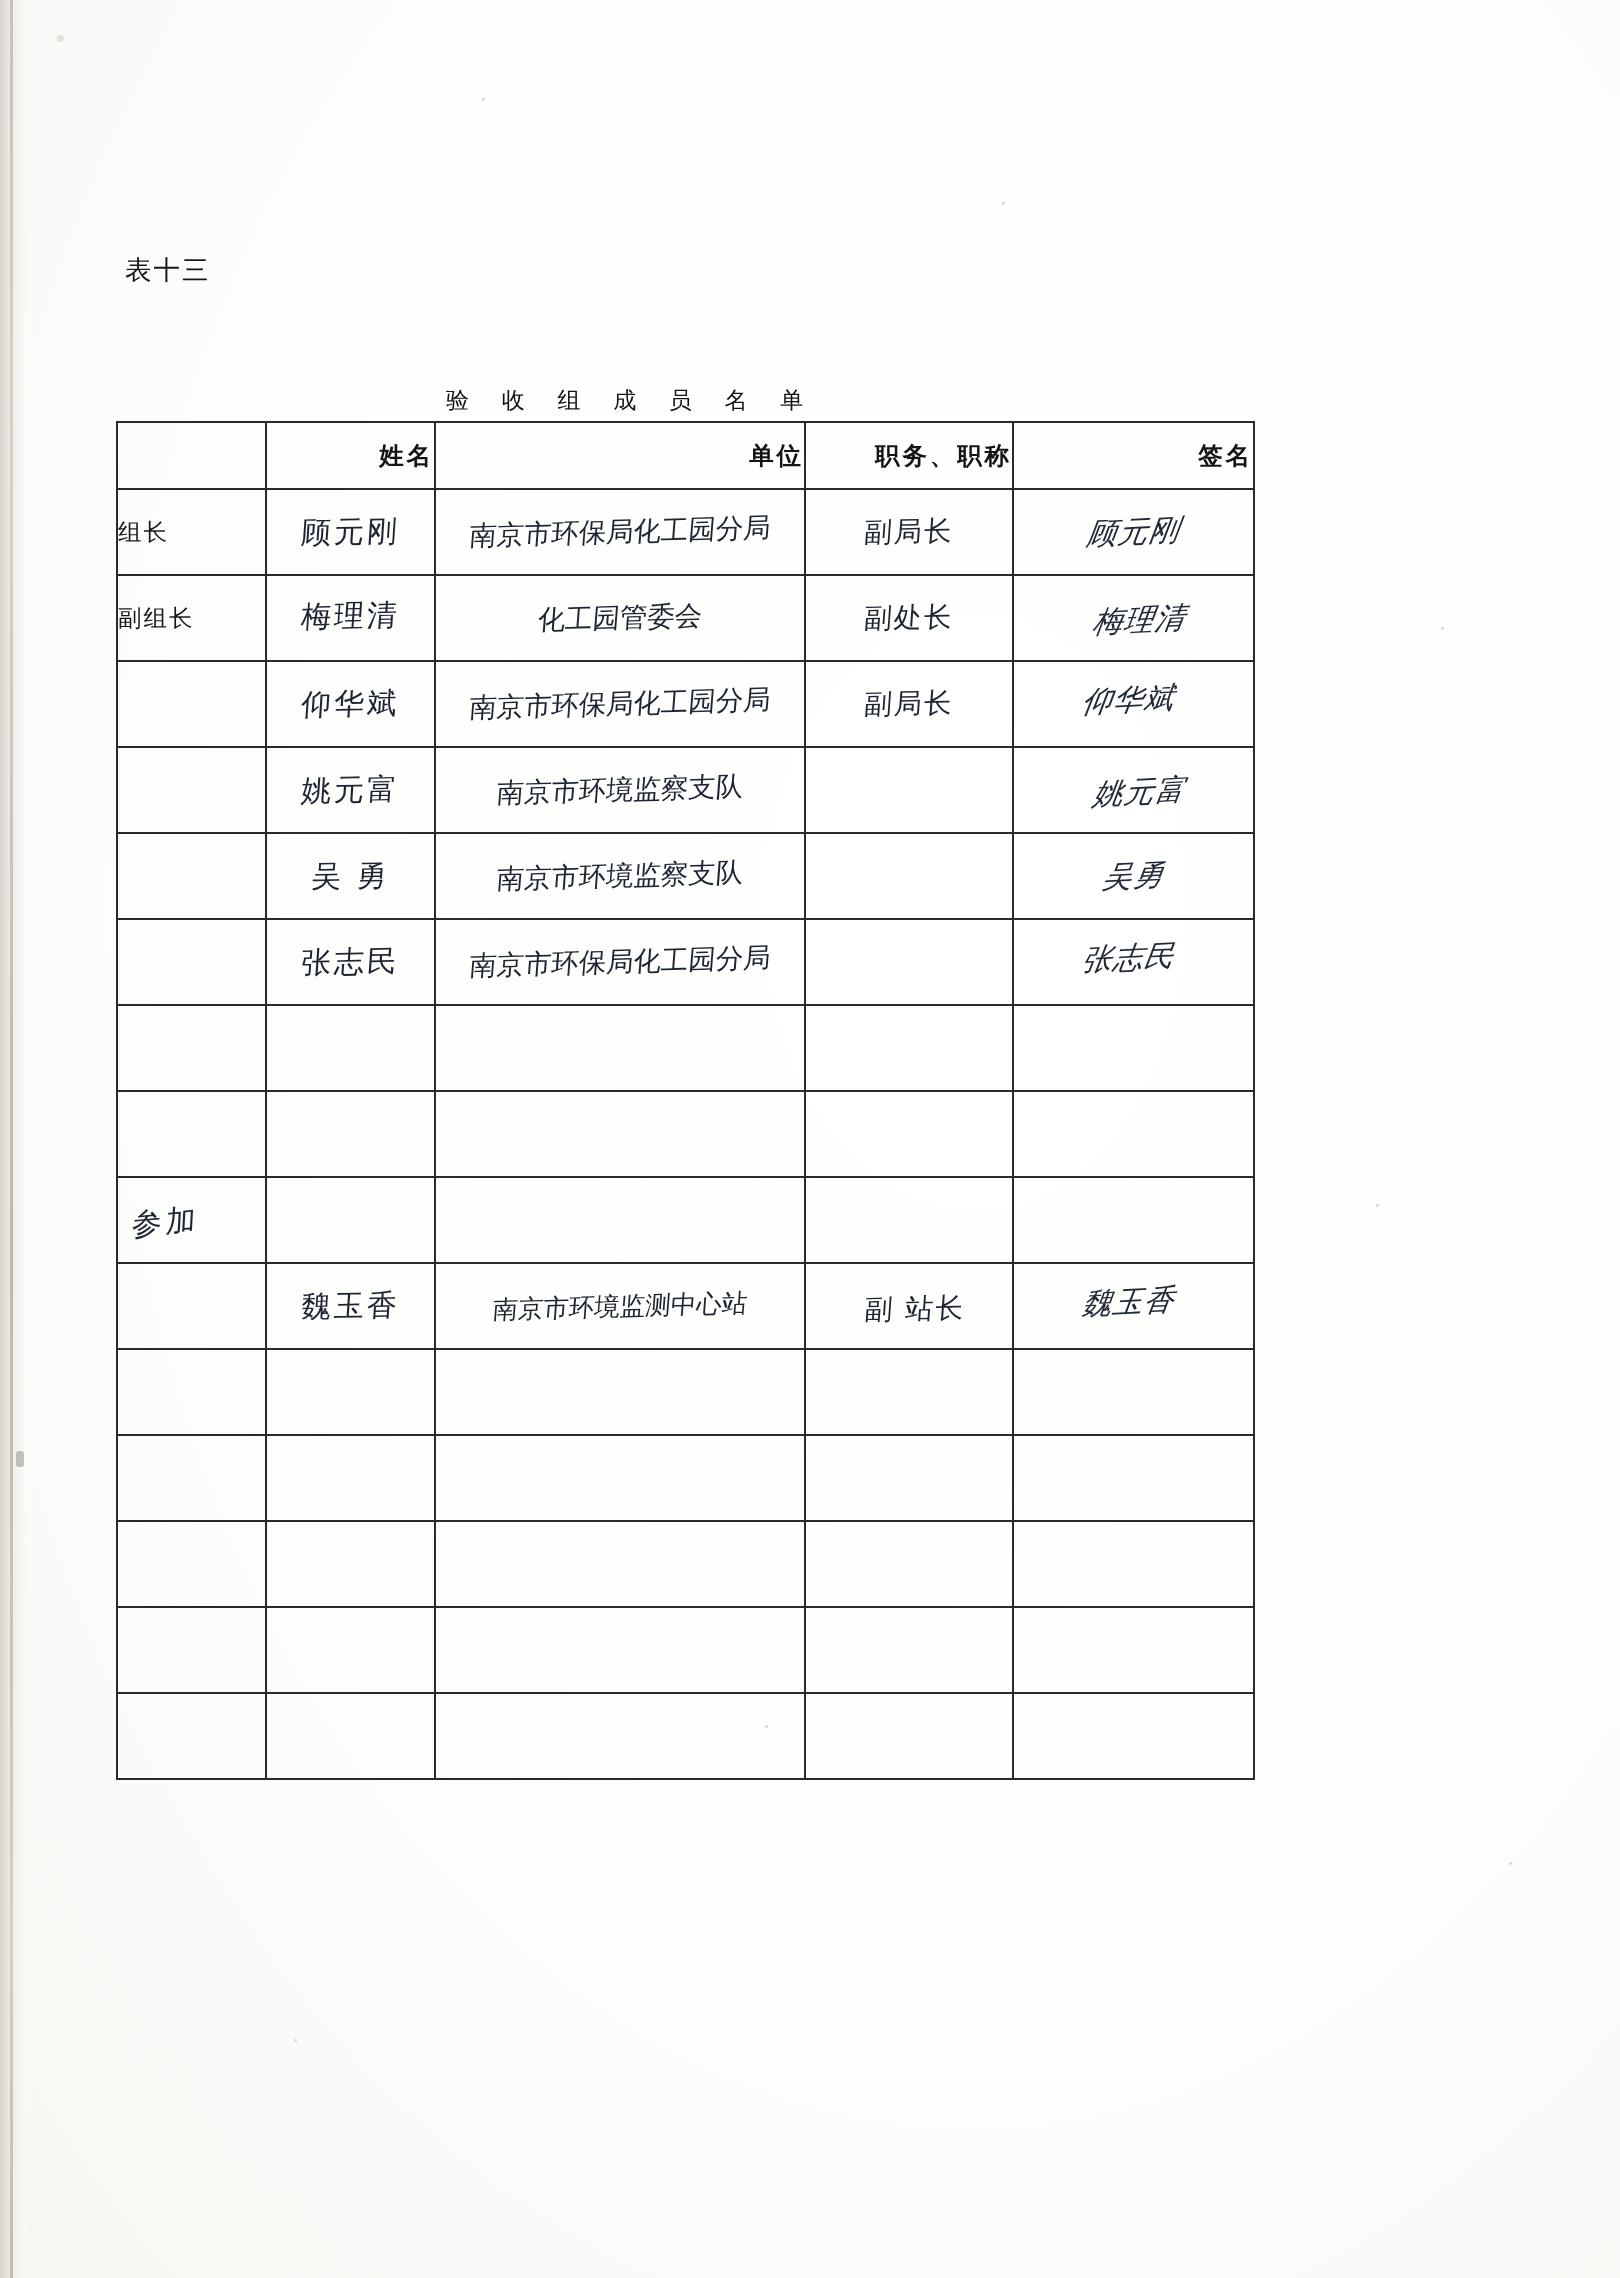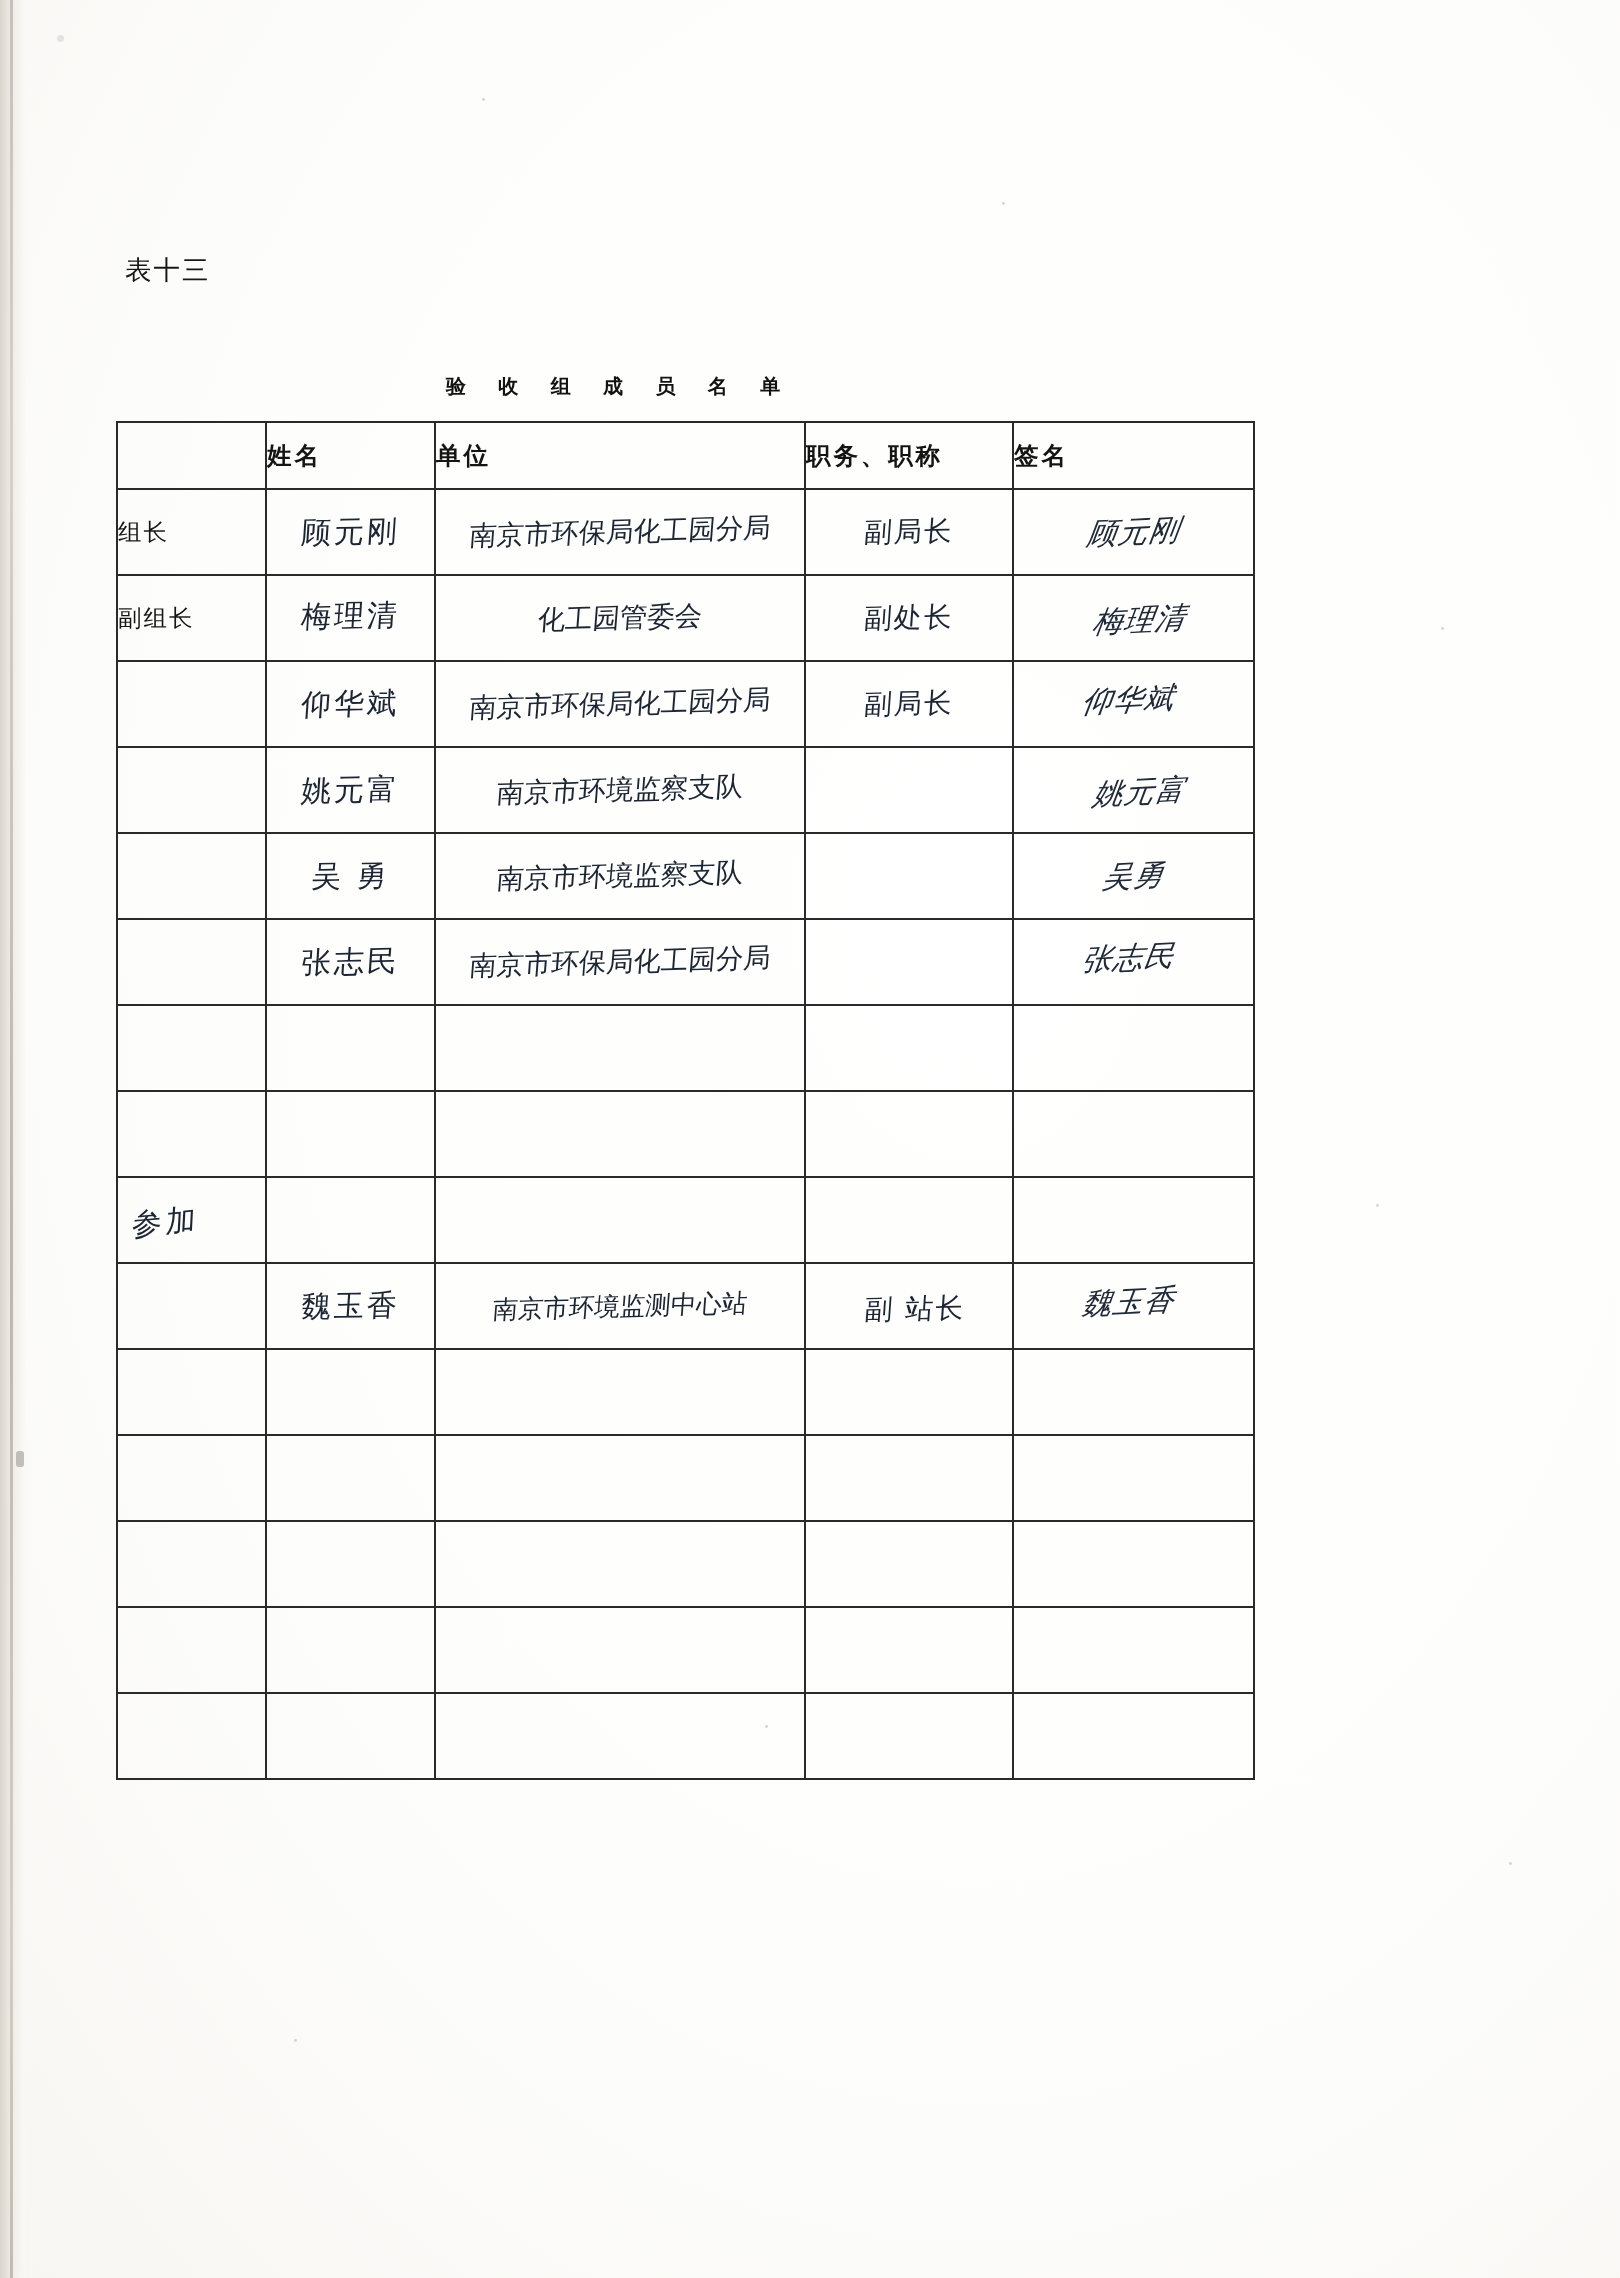--- a/index.html
+++ b/index.html
@@ -59,23 +59,23 @@
     font-size: 26.5px;
     letter-spacing: 2px;
     font-family: "DejaVu Sans", "Liberation Sans", sans-serif;
     color: #171717;
   }
 
   
   .doc-title {
     position: absolute;
     left: 446px;
-    top: 373px;
-    font-size: 20px;
-    font-weight: bold;
+    top: 385px;
+    font-size: 23px;
+    font-weight: normal;
     letter-spacing: 12.7px;
     color: #121212;
     white-space: nowrap;
   }
 
   
   .table-wrap {
     position: absolute;
     left: 116px;
     top: 421px;
@@ -93,21 +93,21 @@
     position: relative;
   }
   col.c-role  { width: 149px; }
   col.c-name  { width: 169px; }
   col.c-unit  { width: 370px; }
   col.c-title { width: 208px; }
   col.c-sign  { width: 241px; }
 
   .hdr-row td {
     height: 65px;
-    text-align: left;
+    text-align: right;
     font-size: 24.5px;
     font-weight: bold;
     letter-spacing: 2.9px;
     color: #141414;
   }
   .body-row td {
     height: 84px;
   }
   .role-cell {
     text-align: left;

